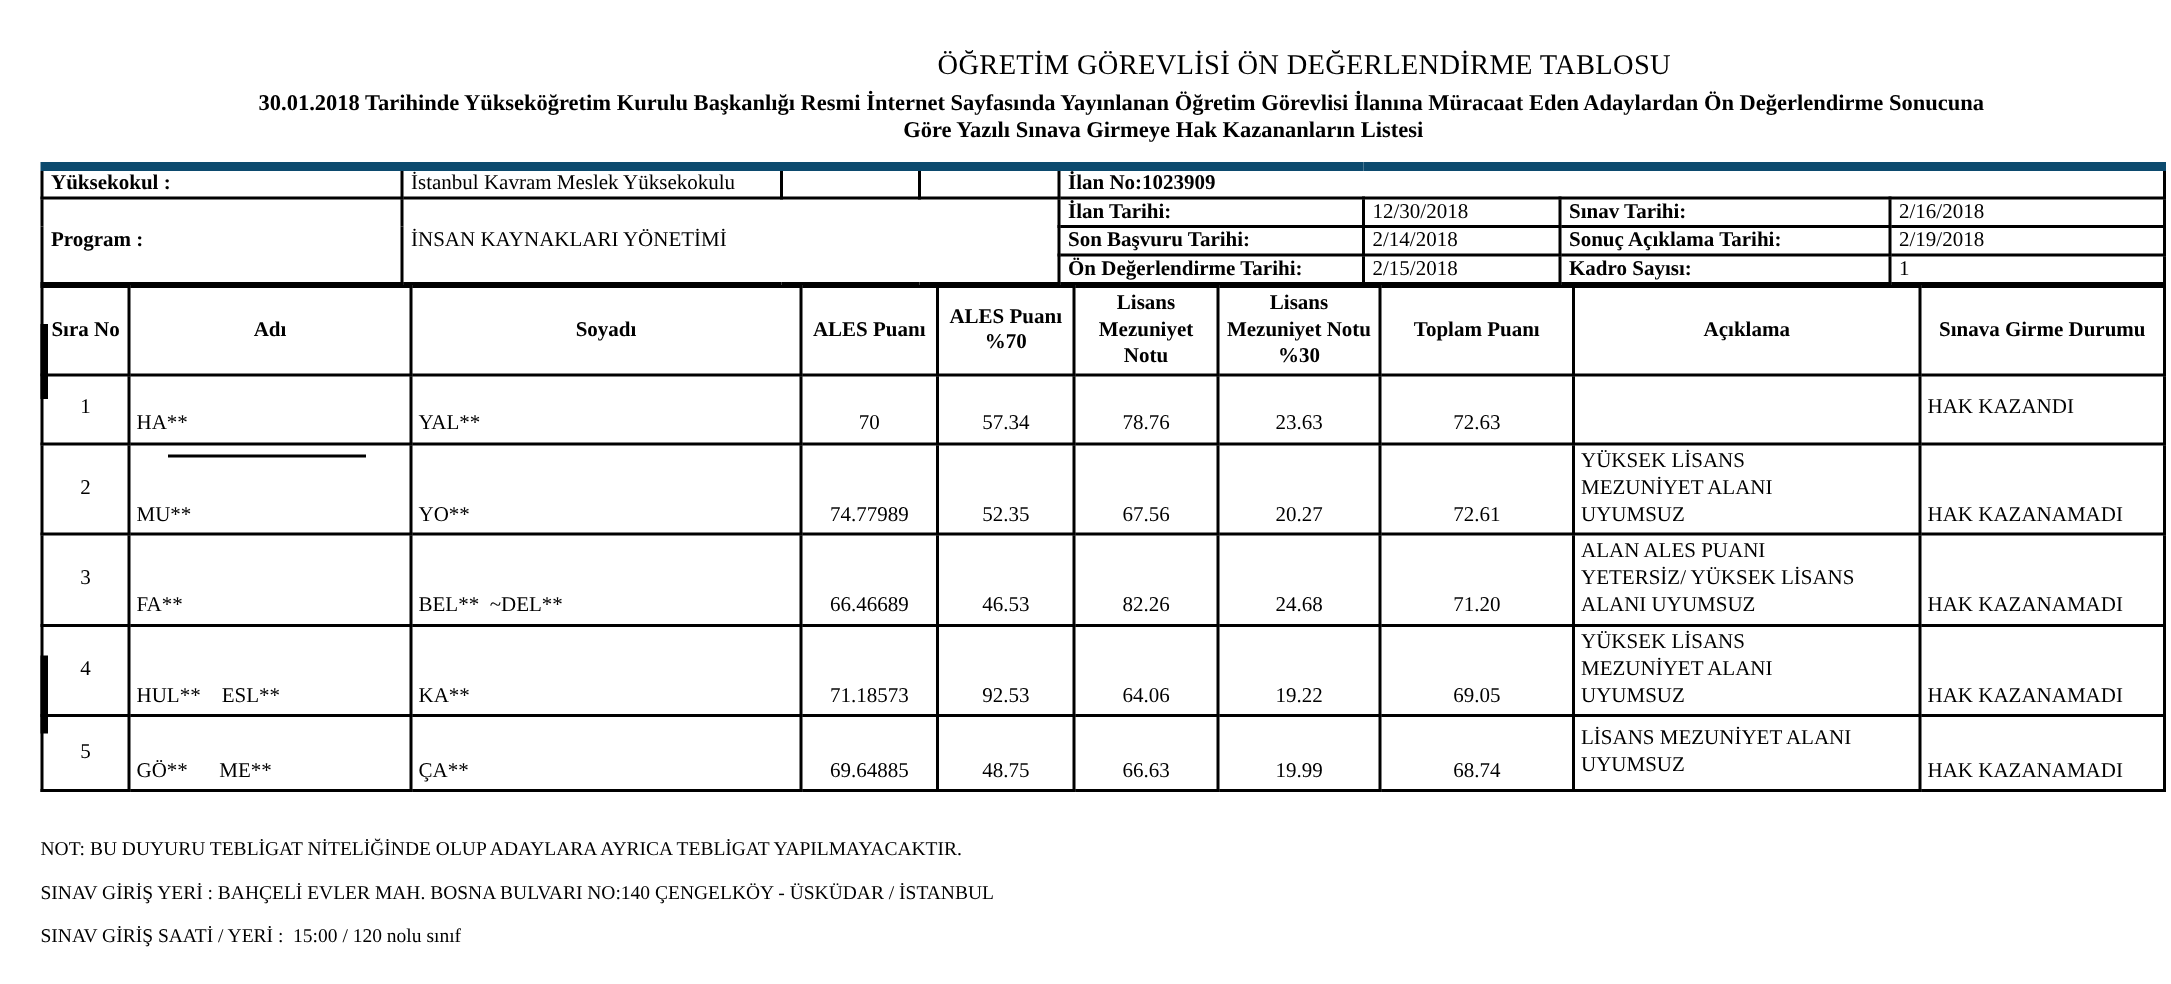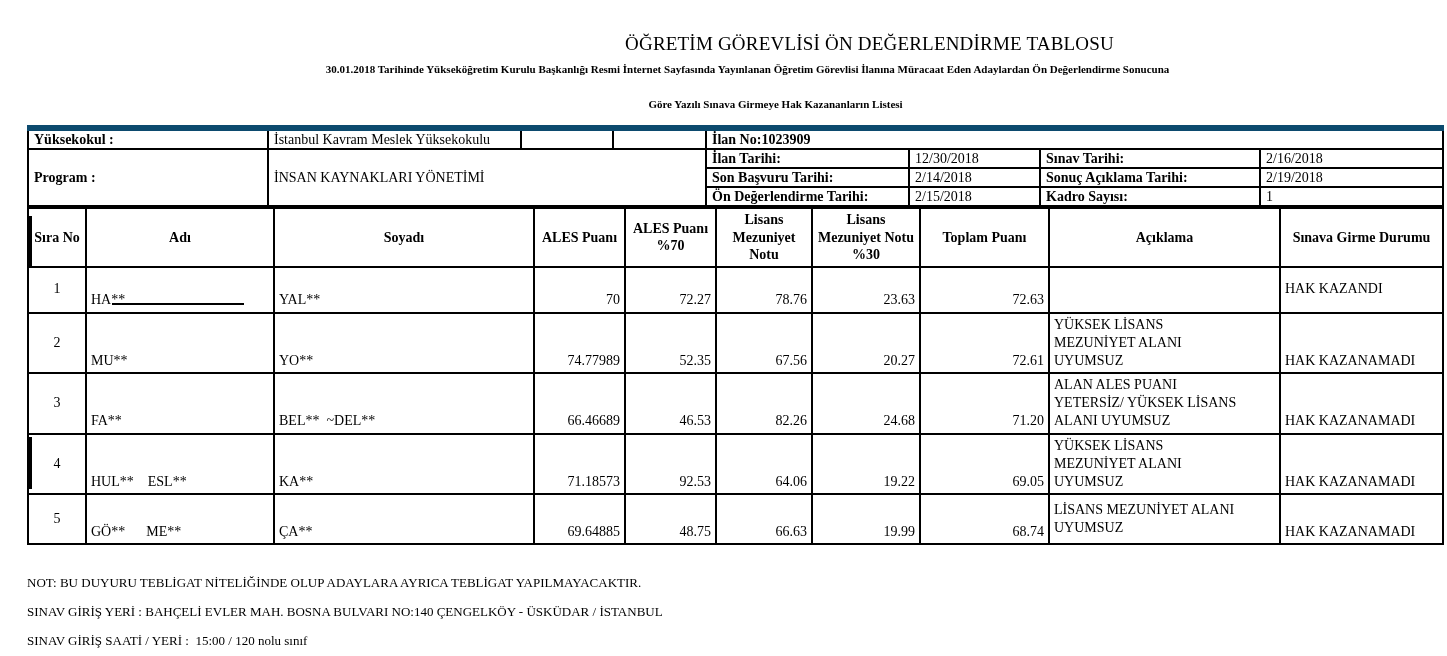--- a/index.html
+++ b/index.html
@@ -6,44 +6,44 @@
   body{
     width:1447px;height:656px;overflow:hidden;
     font-family:"Liberation Serif","DejaVu Serif",serif;color:#000;
     -webkit-font-smoothing:antialiased;
   }
   .doc{position:relative;width:1447px;height:656px;}
 
   
   .title{margin:33px 0 0 0;padding-left:292px;text-align:center;
          font-size:19px;font-weight:normal;letter-spacing:.2px;}
-  .subtitle{text-align:center;font-weight:bold;font-size:11px;line-height:17px;}
+  .subtitle{text-align:center;font-weight:bold;font-size:15px;line-height:17px;}
   .sub1{margin-top:6px;padding-left:48px;}
-  .sub2{margin-top:18px;padding-left:104px;}
+  .sub2{margin-top:1px;padding-left:104px;}
 
   
   table{border-collapse:collapse;table-layout:fixed;margin-left:27px;}
   td,th{border:2px solid #000;overflow:hidden;}
 
   
   .info-table{width:1415px;margin-top:12px;border-top:6px solid #0c4a6e;}
   .info-table td{font-size:14px;padding:0 5px;vertical-align:middle;white-space:nowrap;}
   .info-table .lbl{font-weight:bold;}
   .info-table tr{height:19px;}
   .info-table tr.first{height:21px;}
   .program-val{font-size:15px;}
 
   
   .main-table{width:1415px;}
   .main-table th{font-size:14px;font-weight:bold;text-align:center;
                  vertical-align:middle;padding:2px 3px;line-height:1.25;height:48px;}
   .main-table td{font-size:14px;padding:2px 4px;vertical-align:bottom;line-height:1.3;}
   .c-sira{text-align:center;vertical-align:middle !important;}
   .c-name{text-align:left;white-space:pre;}
-  .c-num{text-align:right;}
+  .c-num{text-align:center;}
   .c-acik{text-align:left;vertical-align:middle !important;white-space:pre-line;}
   .c-durum{text-align:left;}
   tr.r0{height:46px;} tr.r1{height:60px;} tr.r2{height:60px;}
   tr.r3{height:56px;} tr.r4{height:50px;}
   tr.r0 .c-durum{vertical-align:middle;}
 
   
   .notes{margin:30px 0 0 27px;}
   .note-line{font-size:13px;margin-bottom:13px;white-space:pre;}
 
@@ -128,21 +128,21 @@
       <th>Lisans Mezuniyet Notu %30</th>
       <th>Toplam Puanı</th>
       <th>Açıklama</th>
       <th>Sınava Girme Durumu</th>
     </tr>
     <tr class="r0">
       <td class="c-sira">1</td>
       <td class="c-name">HA**</td>
       <td class="c-name">YAL**</td>
       <td class="c-num">70</td>
-      <td class="c-num">72.27</td>
+      <td class="c-num">57.34</td>
       <td class="c-num">78.76</td>
       <td class="c-num">23.63</td>
       <td class="c-num">72.63</td>
       <td class="c-acik"></td>
       <td class="c-durum">HAK KAZANDI</td>
     </tr>
     <tr class="r1">
       <td class="c-sira">2</td>
       <td class="c-name">MU**</td>
       <td class="c-name">YO**</td>

